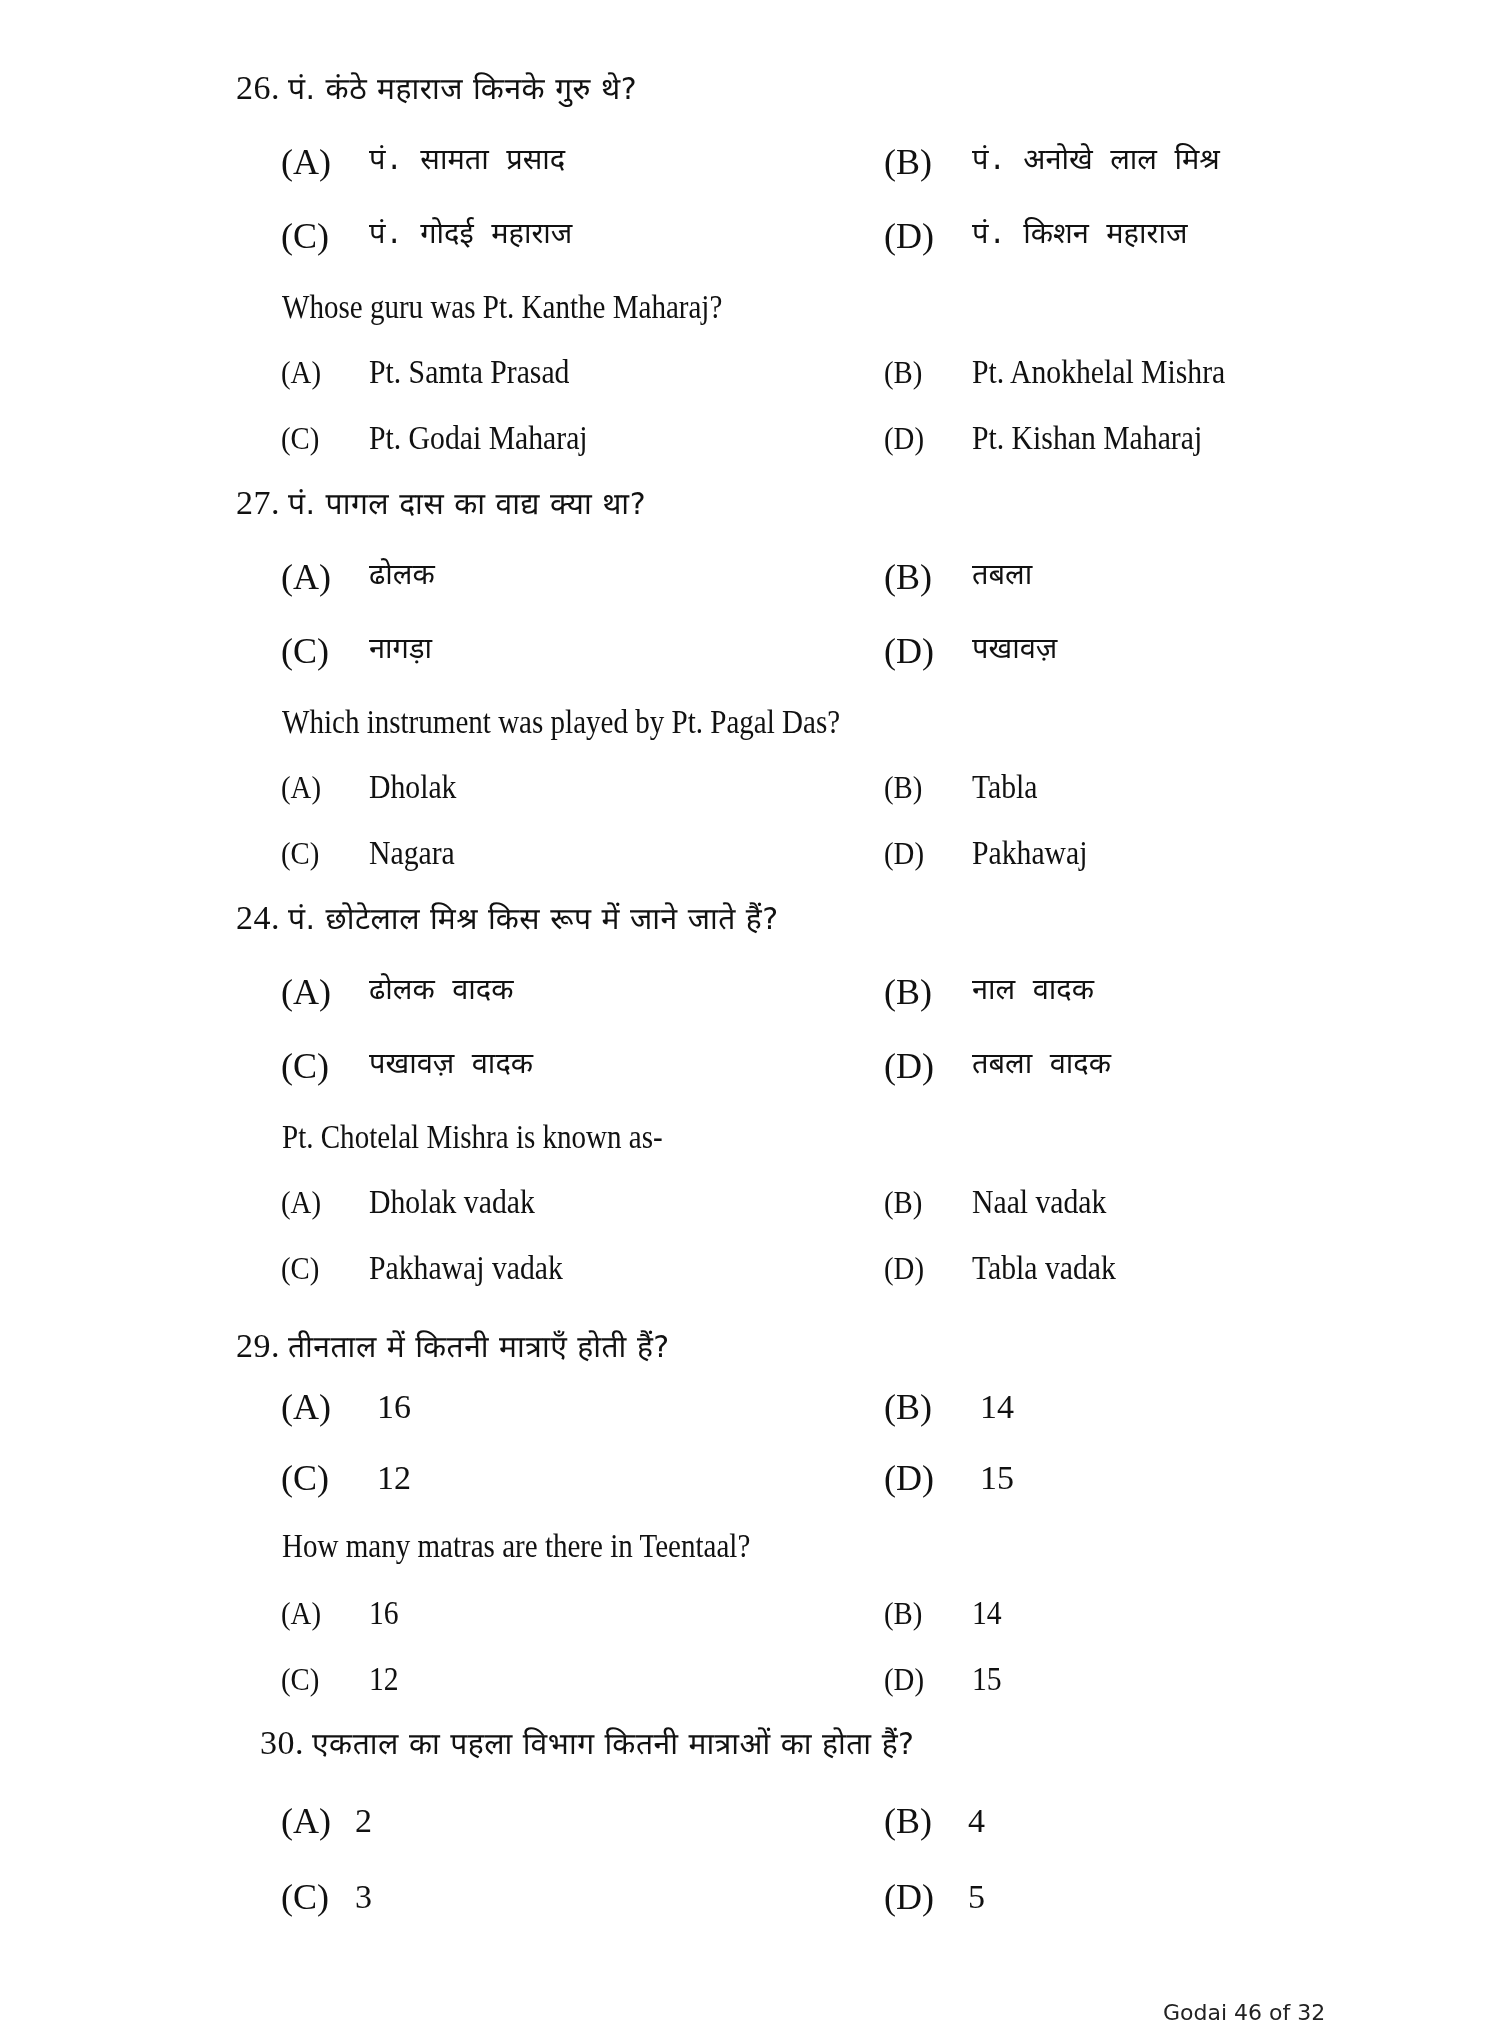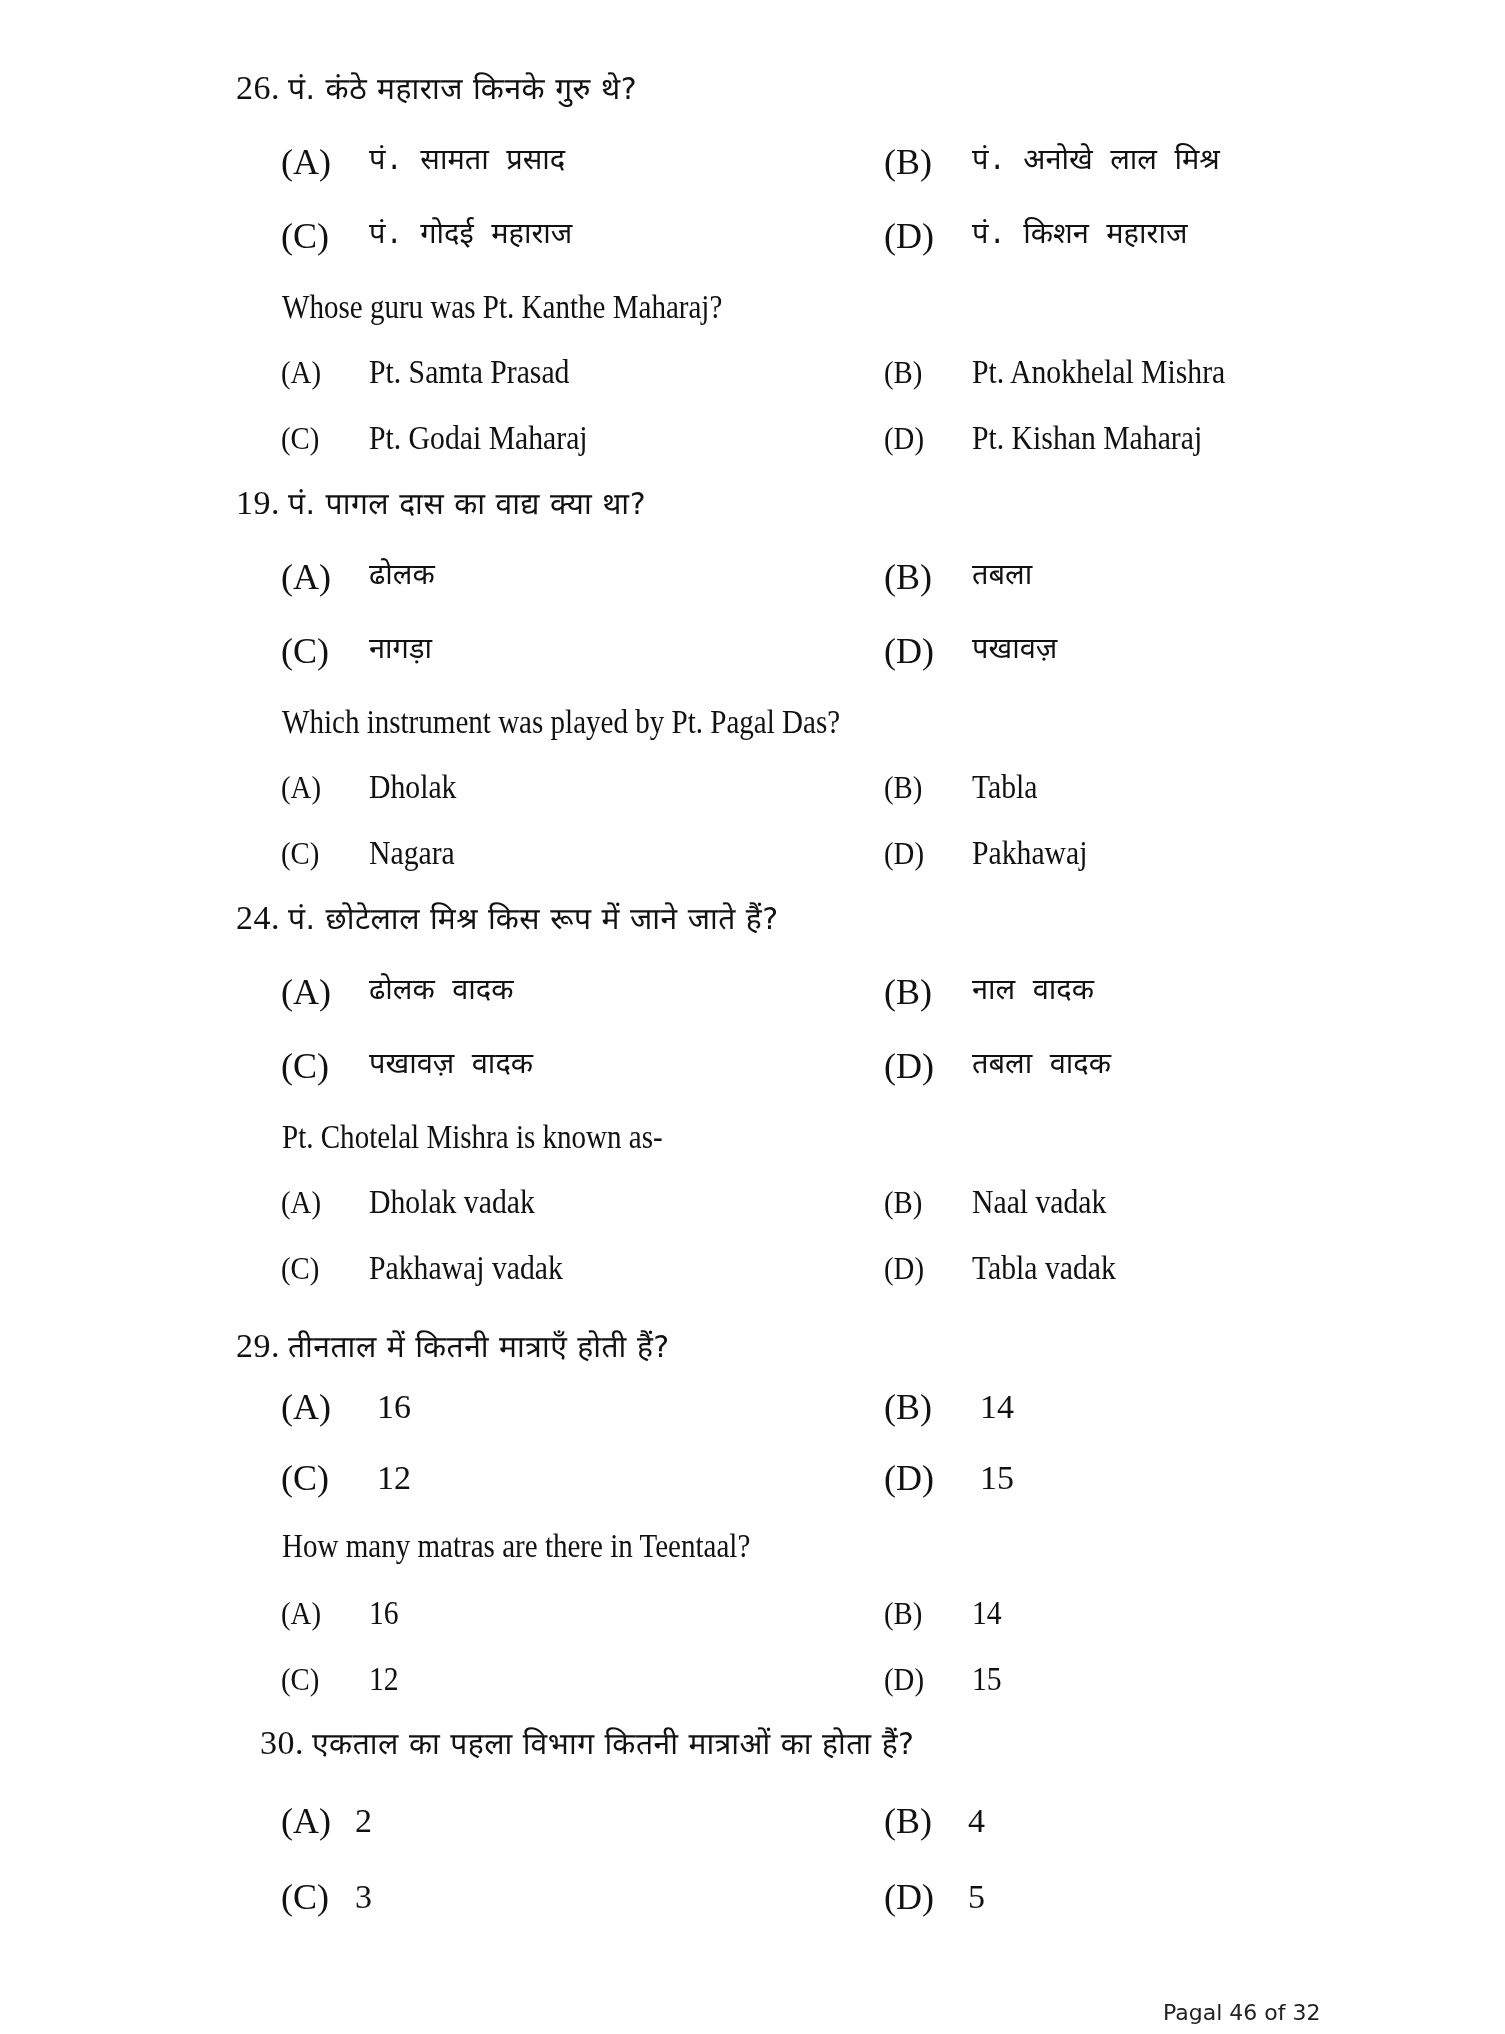--- a/index.html
+++ b/index.html
@@ -76,21 +76,21 @@
         <span class="txt">Pt. Godai Maharaj</span>
       </div>
     <div class="opt en right" style="top:350px;">
         <span class="lbl">(D)</span>
         <span class="txt">Pt. Kishan Maharaj</span>
       </div>
   </div>
 
   <div class="qblock" style="top:483px;">
     <div class="qline hi" style="top:0px;">
-      <span class="qnum">19.</span><span>पं. पागल दास का वाद्य क्या था?</span>
+      <span class="qnum">27.</span><span>पं. पागल दास का वाद्य क्या था?</span>
     </div>
     <div class="opt hi left" style="top:74px;">
         <span class="lbl">(A)</span>
         <span class="txt">ढोलक</span>
       </div>
     <div class="opt hi right" style="top:74px;">
         <span class="lbl">(B)</span>
         <span class="txt">तबला</span>
       </div>
     <div class="opt hi left" style="top:148px;">
@@ -214,15 +214,15 @@
         <span class="lbl">(C)</span>
         <span class="txt num" style="left:74px;">3</span>
       </div>
     <div class="opt hi right" style="top:154px;">
         <span class="lbl">(D)</span>
         <span class="txt num" style="left:84px;">5</span>
       </div>
   </div>
 
   <div class="footer">
-    <span>Pagal </span><b>46</b><span> of </span><b>32</b>
+    <span>Godai </span><b>46</b><span> of </span><b>32</b>
   </div>
 </div>
 
 </body></html>

